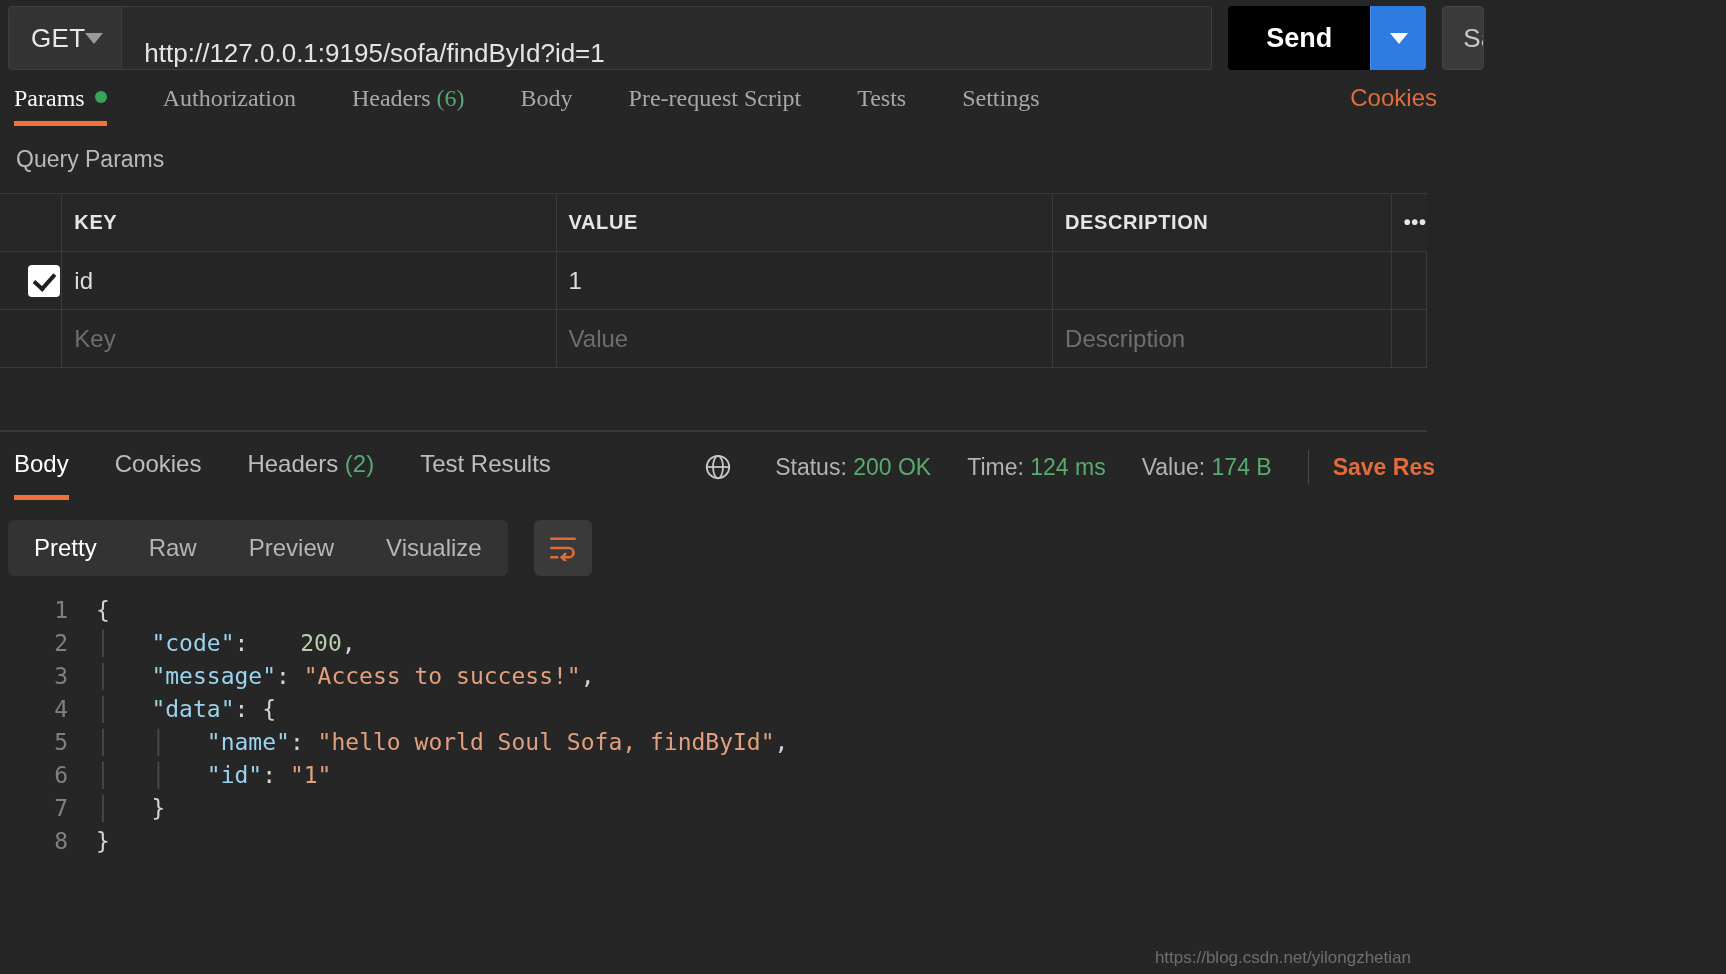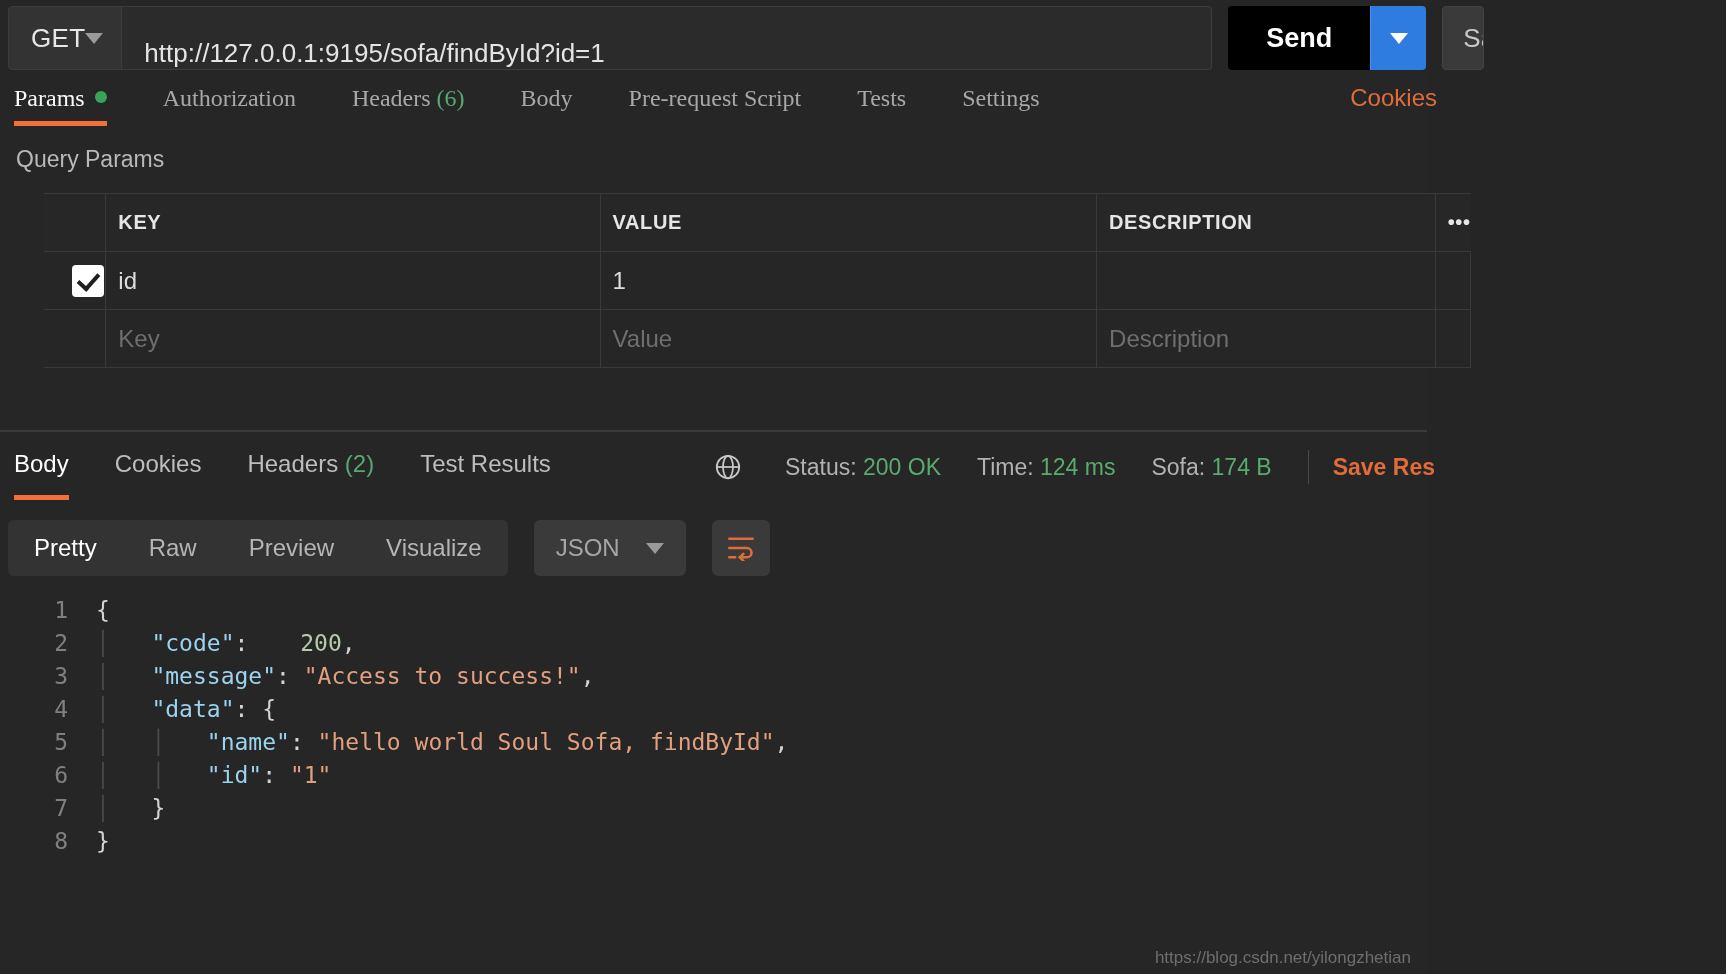--- a/index.html
+++ b/index.html
@@ -64,21 +64,21 @@
     background: #3aa35a; margin-left: 10px; vertical-align: 3px;
   }
   .count { color: #57a773; }
   .cookies-link {
     position: absolute; right: -10px; bottom: 12px; color: #e06c3b;
     font-size: 24px; cursor: pointer; white-space: nowrap;
   }
 
   
   .qp-title { color: #b9b9b9; font-size: 23px; padding: 22px 12px 20px 16px; }
-  .ptable { width: 100%; border-collapse: collapse; margin-left: 44px; }
+  .ptable { width: 100%; border-collapse: collapse; }
   .ptable th, .ptable td {
     border: 1px solid #3a3a3a; border-left: none; border-right: 1px solid #3a3a3a;
     text-align: left; height: 58px;
   }
   .ptable th {
     color: #e6e6e6; font-size: 20px; font-weight: bold; letter-spacing: .6px;
     padding-left: 12px; background: #272727;
   }
   .col-check { width: 62px; }
   .col-key { width: 536px; }
@@ -248,38 +248,34 @@
       </span>
       <span class="meta-item">
         <span>Status:</span>
         <span class="meta-val">200 OK</span>
       </span>
       <span class="meta-item">
         <span>Time:</span>
         <span class="meta-val">124 ms</span>
       </span>
       <span class="meta-item">
-        <span>Sofa:</span>
+        <span>Value:</span>
         <span class="meta-val">174 B</span>
       </span>
       <span class="vrule"></span>
       <span class="save-res">Save Res</span>
     </div>
   </div>
 
   <div class="fmt-row">
     <div class="seg">
       <div class="seg-item active">Pretty</div>
       <div class="seg-item">Raw</div>
       <div class="seg-item">Preview</div>
       <div class="seg-item">Visualize</div>
-    </div>
-    <div class="json-sel">
-      <span>JSON</span>
-      <span class="caret-down"></span>
     </div>
     <div class="wrap-btn">
       <svg width="28" height="26" viewBox="0 0 24 22" fill="none" stroke="#e06c3b" stroke-width="2.2" stroke-linecap="round">
         <line x1="2" y1="3" x2="22" y2="3"></line>
         <path d="M2 11 H17 a4 4 0 0 1 0 8 H11"></path>
         <polyline points="14,16 11,19 14,22"></polyline>
         <line x1="2" y1="19" x2="7" y2="19"></line>
       </svg>
     </div>
   </div>

